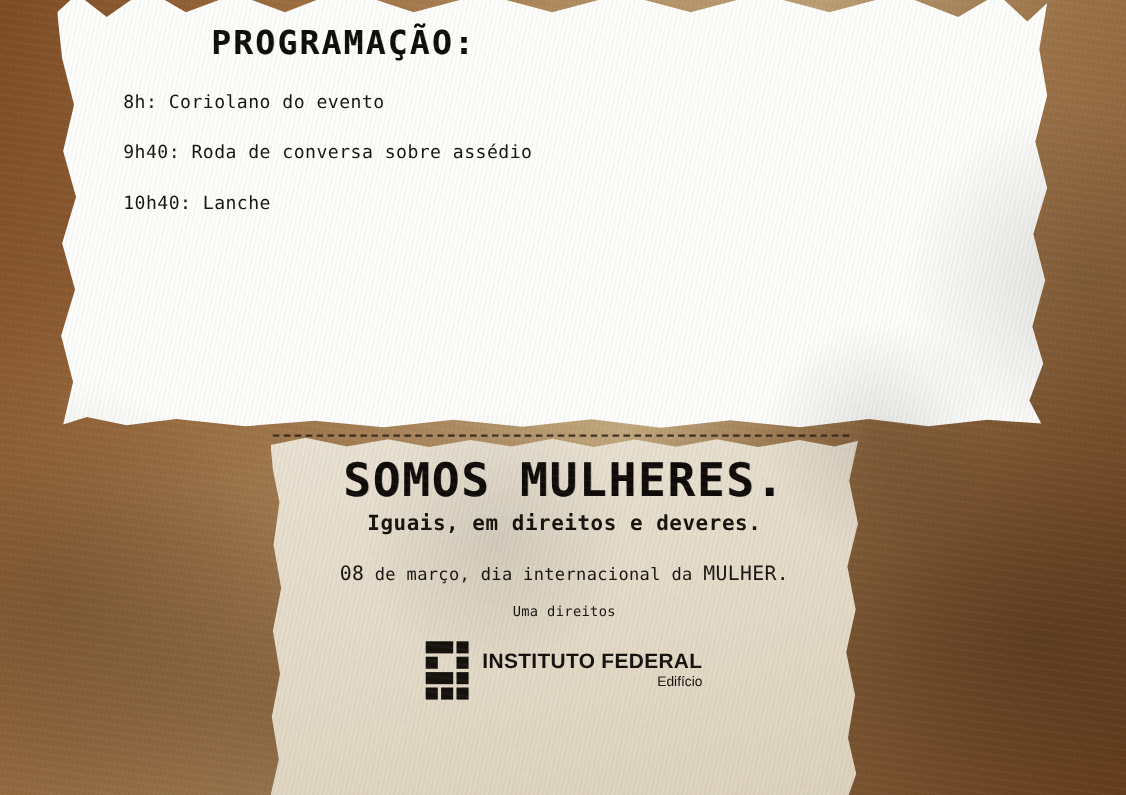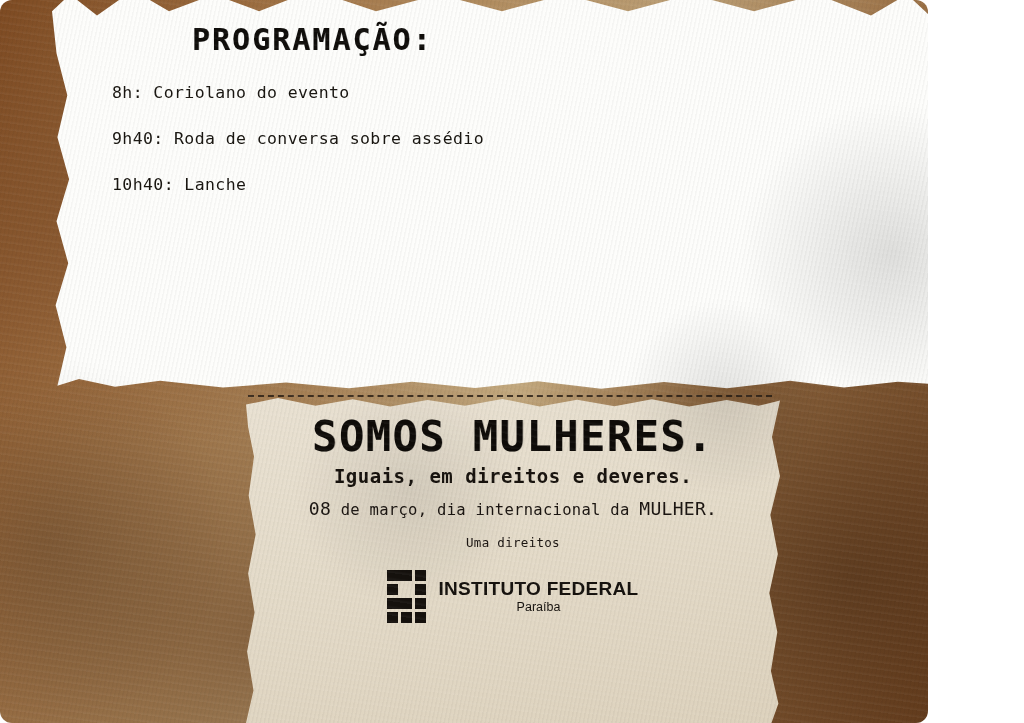--- a/index.html
+++ b/index.html
@@ -8,30 +8,29 @@
   }
   body {
     width: 1024px;
     height: 723px;
     overflow: hidden;
     font-family: "DejaVu Sans Mono", monospace;
   }
 
   #poster {
     position: relative;
-    width: 928px;
+    width: 1024px;
     height: 723px;
     overflow: hidden;
     background:
       radial-gradient(ellipse 60% 45% at 18% 30%, rgba(120,72,36,0.55), rgba(120,72,36,0) 70%),
       radial-gradient(ellipse 55% 50% at 85% 20%, rgba(150,110,70,0.45), rgba(150,110,70,0) 70%),
       radial-gradient(ellipse 70% 55% at 30% 88%, rgba(92,56,28,0.55), rgba(92,56,28,0) 72%),
       radial-gradient(ellipse 60% 60% at 92% 80%, rgba(70,42,20,0.6), rgba(70,42,20,0) 72%),
       linear-gradient(115deg, #7d4a22 0%, #9a6a3d 18%, #b08b5e 38%, #c2a87e 55%, #9c7247 72%, #6f4320 100%);
-    border-radius: 12px;
   }
 
   
   #grain {
     position: absolute;
     inset: 0;
     pointer-events: none;
     background-image:
       radial-gradient(circle at 12% 18%, rgba(255,255,255,0.10), rgba(255,255,255,0) 14%),
       radial-gradient(circle at 63% 8%, rgba(255,255,255,0.08), rgba(255,255,255,0) 10%),
@@ -189,21 +188,21 @@
   #subline {
     margin-top: 4px;
     font-family: "DejaVu Sans Mono", monospace;
     font-size: 19px;
     font-weight: bold;
     letter-spacing: 0.5px;
     color: #17120d;
   }
 
   #date-line {
-    margin-top: 11px;
+    margin-top: 24px;
     font-family: "DejaVu Sans Mono", monospace;
     font-size: 15.5px;
     letter-spacing: 0.3px;
     color: #1a1410;
     text-align: center;
   }
   #date-line .big { font-size: 18px; }
 
   #homage {
     margin-top: 16px;
@@ -232,21 +231,21 @@
     width: 11px;
     height: 11px;
     background: #15110d;
   }
   #if-mark i.wide {
     width: 25px;
     grid-column: span 2;
   }
   #if-mark i.blank { background: transparent; }
 
-  #logo-text { text-align: center; line-height: 1.05; }
+  #logo-text { text-align: right; line-height: 1.05; }
   #logo-main {
     font-family: "Liberation Sans", sans-serif;
     font-weight: bold;
     font-size: 19px;
     letter-spacing: 0.3px;
     color: #15110d;
   }
   #logo-sub {
     font-family: "Liberation Sans", sans-serif;
     font-size: 12.5px;
@@ -290,20 +289,20 @@
           <i class="blank"></i>
           <i></i>
         <i class="wide"></i>
           <i></i>
         <i></i>
           <i></i>
           <i></i>
       </div>
       <div id="logo-text">
         <div id="logo-main">INSTITUTO FEDERAL</div>
-        <div id="logo-sub">Paraíba</div>
+        <div id="logo-sub">Edifício</div>
       </div>
     </div>
   </div>
 
   <div id="grain"></div>
   <div id="grain2"></div>
 </div>
 
 </body></html>

